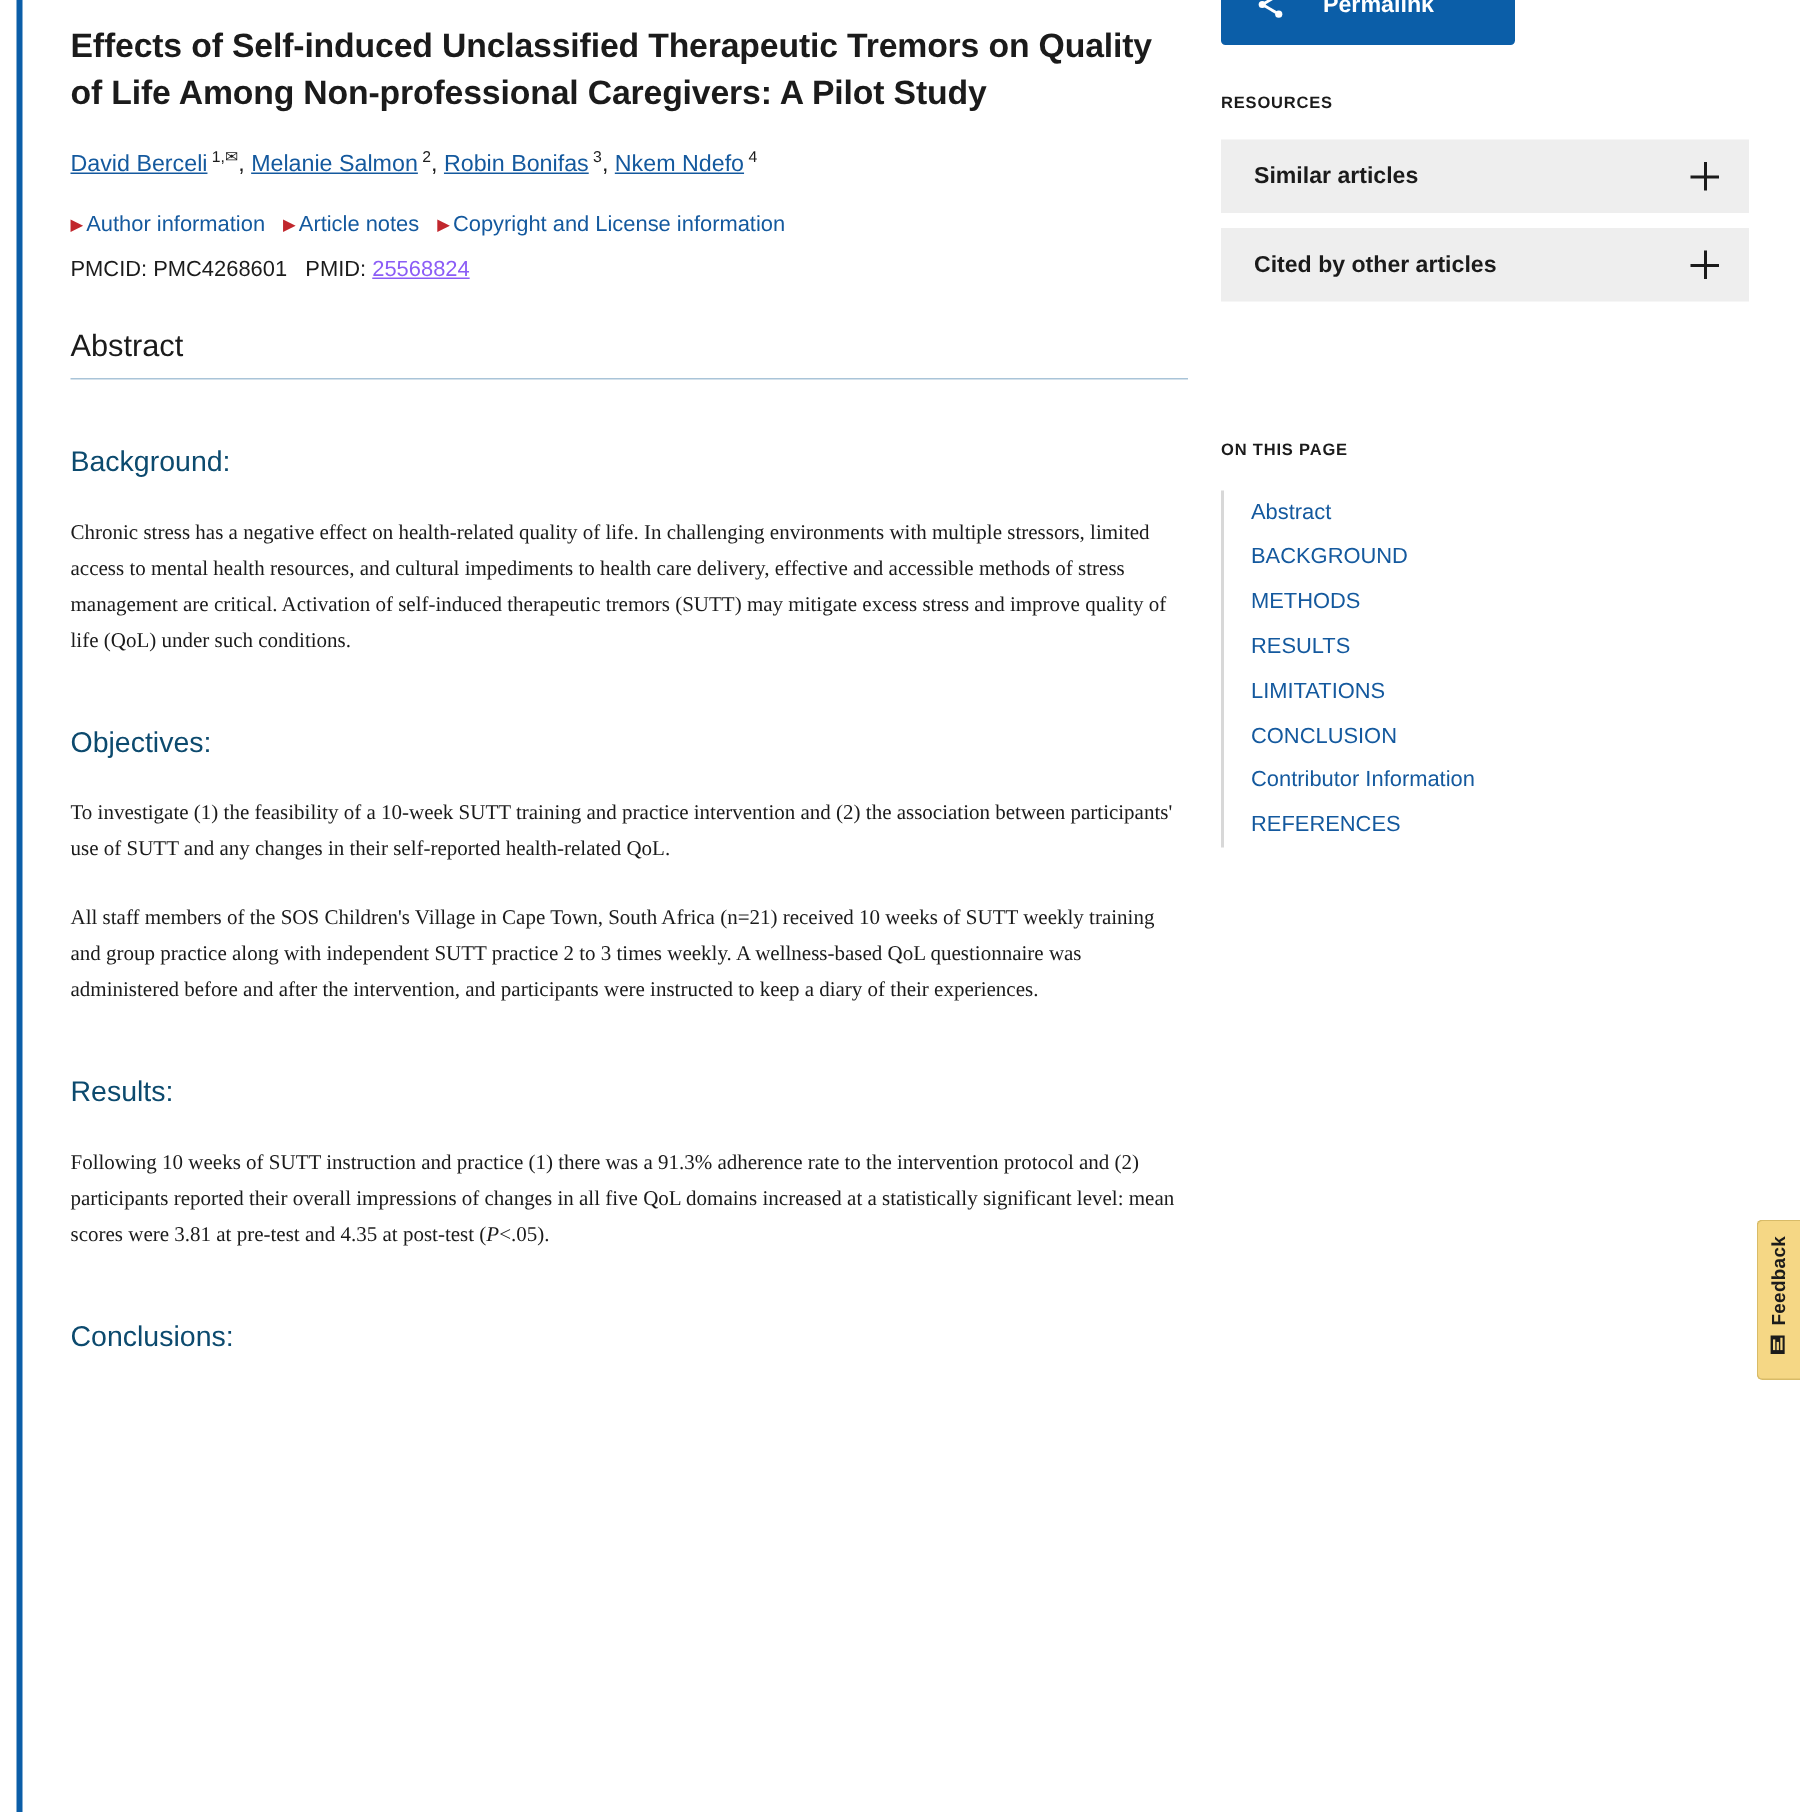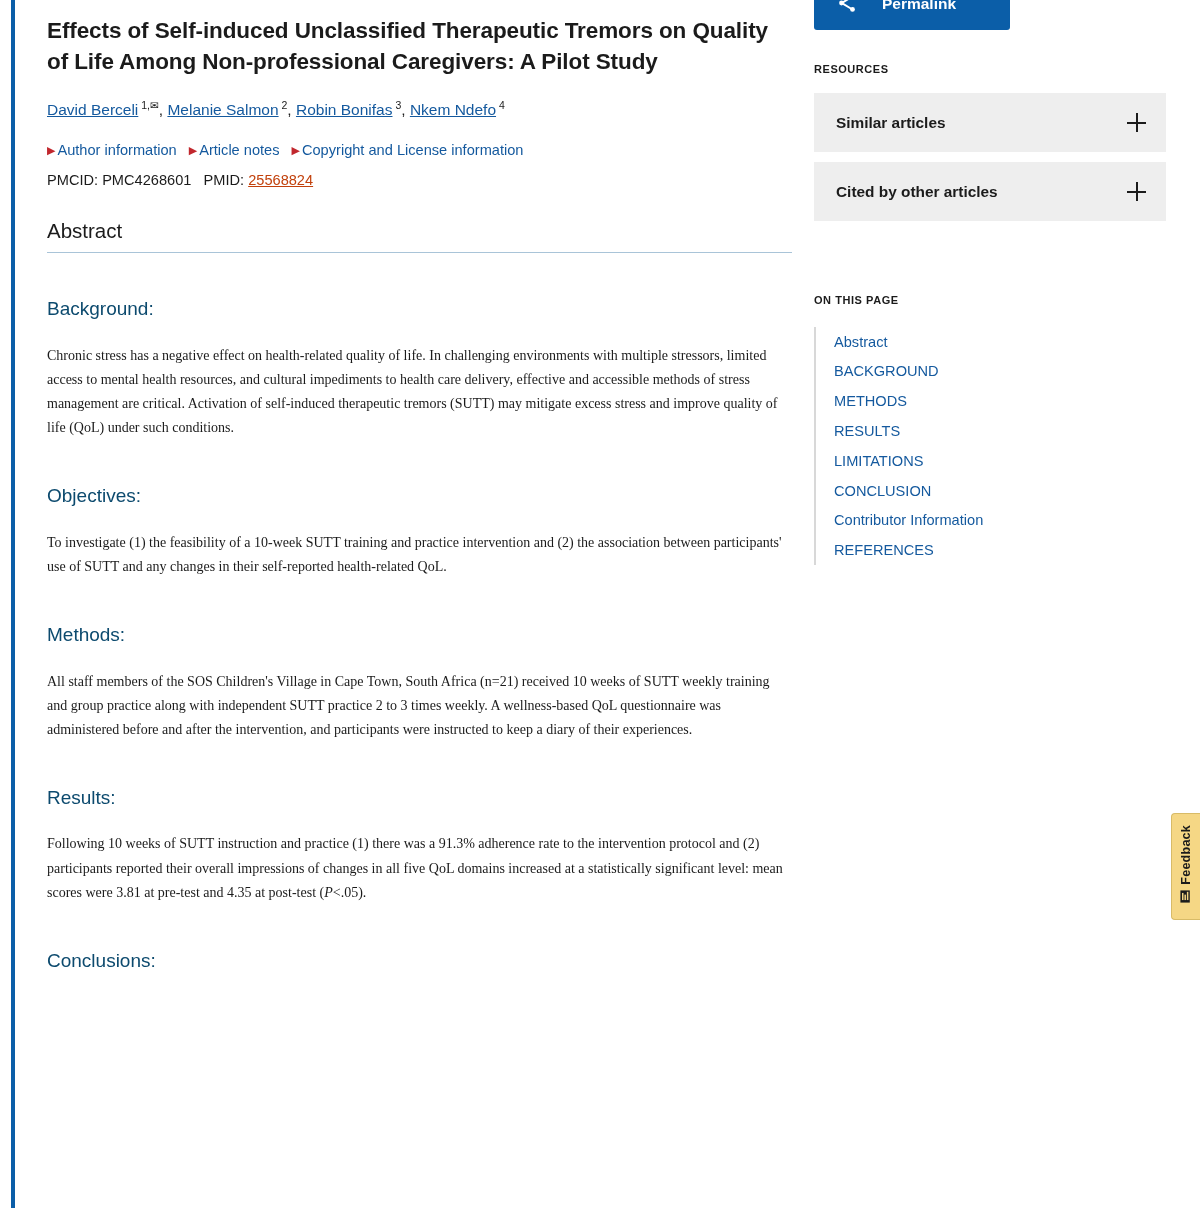--- a/index.html
+++ b/index.html
@@ -84,21 +84,21 @@
     display: inline-block;
     transform: translateY(-1px);
   }
 
   #id-row {
     margin-top: 12px;
     font-size: 14.6px;
     color: #1b1b1b;
   }
   #id-row .pmid-link {
-    color: #c2410c;
+    color: #8b5cf6;
     text-decoration: underline;
     cursor: pointer;
   }
 
   
   #abstract-heading {
     margin-top: 31px;
     font-size: 20.5px;
     font-weight: normal;
     color: #1b1b1b;
@@ -168,21 +168,21 @@
   #resources-kicker { position: absolute; top: 63px; left: 0; }
 
   #accordion-list {
     position: absolute;
     top: 93px;
     left: 0;
     width: 352px;
   }
   .accordion-row {
     background: #eeeeee;
-    height: 59px;
+    height: 49px;
     display: flex;
     align-items: center;
     justify-content: space-between;
     padding: 0 20px 0 22px;
     margin-bottom: 10px;
     cursor: pointer;
   }
   .accordion-label {
     font-size: 15.4px;
     font-weight: bold;
@@ -270,21 +270,20 @@
     <span class="pmid-link">25568824</span>
   </div>
 
   <div id="abstract-heading">Abstract</div>
 
   <div id="abstract-body">
       <div class="sec-label">Background:</div>
       <p class="body-para">Chronic stress has a negative effect on health-related quality of life. In challenging environments with multiple stressors, limited access to mental health resources, and cultural impediments to health care delivery, effective and accessible methods of stress management are critical. Activation of self-induced therapeutic tremors (SUTT) may mitigate excess stress and improve quality of life (QoL) under such conditions.</p>
       <div class="sec-label">Objectives:</div>
       <p class="body-para">To investigate (1) the feasibility of a 10-week SUTT training and practice intervention and (2) the association between participants' use of SUTT and any changes in their self-reported health-related QoL.</p>
-      <div class="sec-label">Methods:</div>
       <p class="body-para">All staff members of the SOS Children's Village in Cape Town, South Africa (n=21) received 10 weeks of SUTT weekly training and group practice along with independent SUTT practice 2 to 3 times weekly. A wellness-based QoL questionnaire was administered before and after the intervention, and participants were instructed to keep a diary of their experiences.</p>
       <div class="sec-label">Results:</div>
       <p class="body-para">Following 10 weeks of SUTT instruction and practice (1) there was a 91.3% adherence rate to the intervention protocol and (2) participants reported their overall impressions of changes in all five QoL domains increased at a statistically significant level: mean scores were 3.81 at pre-test and 4.35 at post-test (<i>P</i>&lt;.05).</p>
       <div class="sec-label">Conclusions:</div>
     </div>
 
 </div>
 
 <div id="sidebar">
 

